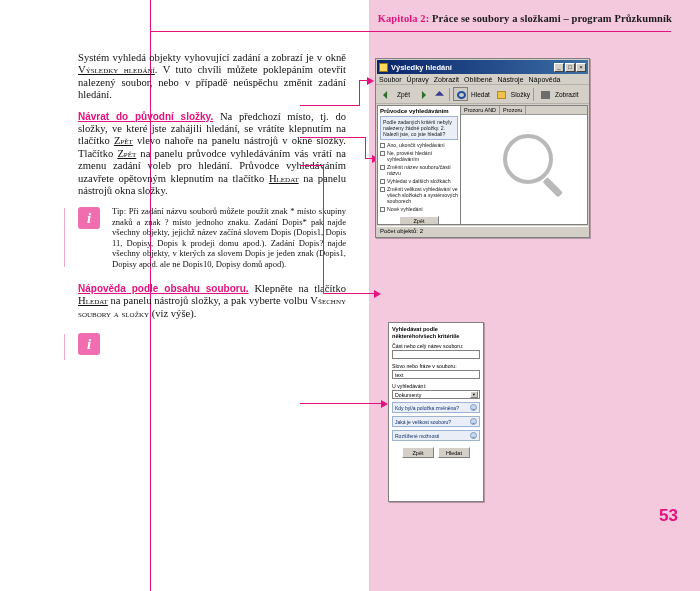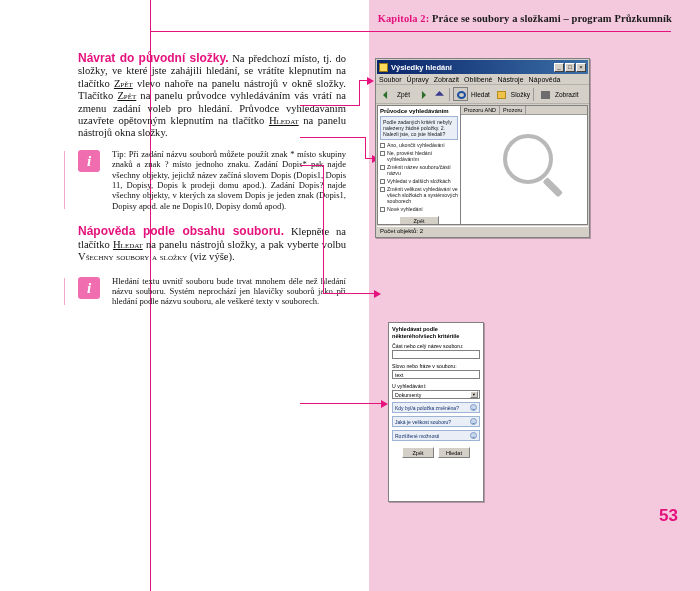--- a/index.html
+++ b/index.html
@@ -52,21 +52,22 @@
     font-size:10.6px;
     line-height:12.4px;
     color:#111;
     text-align:justify;
     text-justify:inter-word;
     hyphens:auto;
   }
   .run-head {
     color:#e5127d; font-weight:bold;
     font-family:"Liberation Sans", sans-serif;
-    font-size:12px;
+    font-size:10px;
+    text-decoration:underline;
   }
   .sc { font-variant:small-caps; }
   .u { text-decoration:underline; }
 
   
   .tip {
     position:relative;
     margin:0 0 10px 0;
     padding-left:34px;
     min-height:30px;
@@ -274,20 +275,23 @@
   <div class="vrule"></div>
   <div class="header-rule"></div>
 
   <div class="header-text">
     <span class="kap">Kapitola 2:</span>
     <span>Práce se soubory a složkami – program Průzkumník</span>
   </div>
 
   <div class="col">
 
+    <p class="body">
+      Systém vyhledá objekty vyhovující zadání a zobrazí je v okně <span class="sc u">Výsledky hledání</span>. V tuto chvíli můžete poklepáním otevřít nalezený soubor, nebo v případě neúspěchu změnit zadání hledání.
+    </p>
 
     <p class="body">
       <span class="run-head">Návrat do původní složky.</span>
       Na předchozí místo, tj. do složky, ve které jste zahájili hledání, se vrátíte klepnutím na tlačítko <span class="sc u">Zpět</span> vlevo nahoře na panelu nástrojů v okně složky. Tlačítko <span class="sc u">Zpět</span> na panelu průvodce vyhledáváním vás vrátí na zmenu zadání voleb pro hledání. Průvodce vyhledáváním uzavřete opětovným klepnutím na tlačítko <span class="sc u">Hledat</span> na panelu nástrojů okna složky.
     </p>
 
     <div class="tipwrap">
       <div class="tip">
         <div class="ibox">i</div>
         <p>Tip: Při zadání názvu souborů můžete použít znak * místo skupiny znaků a znak ? místo jednoho znaku. Zadání Dopis* pak najde všechny objekty, jejichž název začíná slovem Dopis (Dopis1, Dopis 11, Dopisy, Dopis k prodeji domu apod.). Zadání Dopis? najde všechny objekty, v kterých za slovem Dopis je jeden znak (Dopis1, Dopisy apod. ale ne Dopis10, Dopisy domů apod).</p>
@@ -296,21 +300,20 @@
 
     <p class="body" style="margin-top:14px">
       <span class="run-head">Nápověda podle obsahu souboru.</span>
       Klepněte na tlačítko <span class="sc u">Hledat</span> na panelu nástrojů složky, a pak vyberte volbu <span class="sc">Všechny soubory a složky</span> (viz výše).
     </p>
 
 
     <div class="tipwrap" style="margin-top:12px">
       <div class="tip">
         <div class="ibox">i</div>
-        <p>Hledání textu uvnitř souboru bude trvat mnohem déle než hledání názvu souboru. Systém neprochází jen hlavičky souborů jako při hledání podle názvu souboru, ale veškeré texty v souborech.</p>
       </div>
     </div>
   </div>
 
   <div class="arrow" style="left:300px;top:80px;width:75px;height:26px;">
     <div class="ln" style="left:0;top:25px;width:60px;height:1px;"></div>
     <div class="ln" style="left:59px;top:0;width:1px;height:26px;"></div>
     <div class="ln" style="left:59px;top:0;width:9px;height:1px;"></div>
     <div class="hd" style="left:67px;top:-3px;"></div>
   </div>

